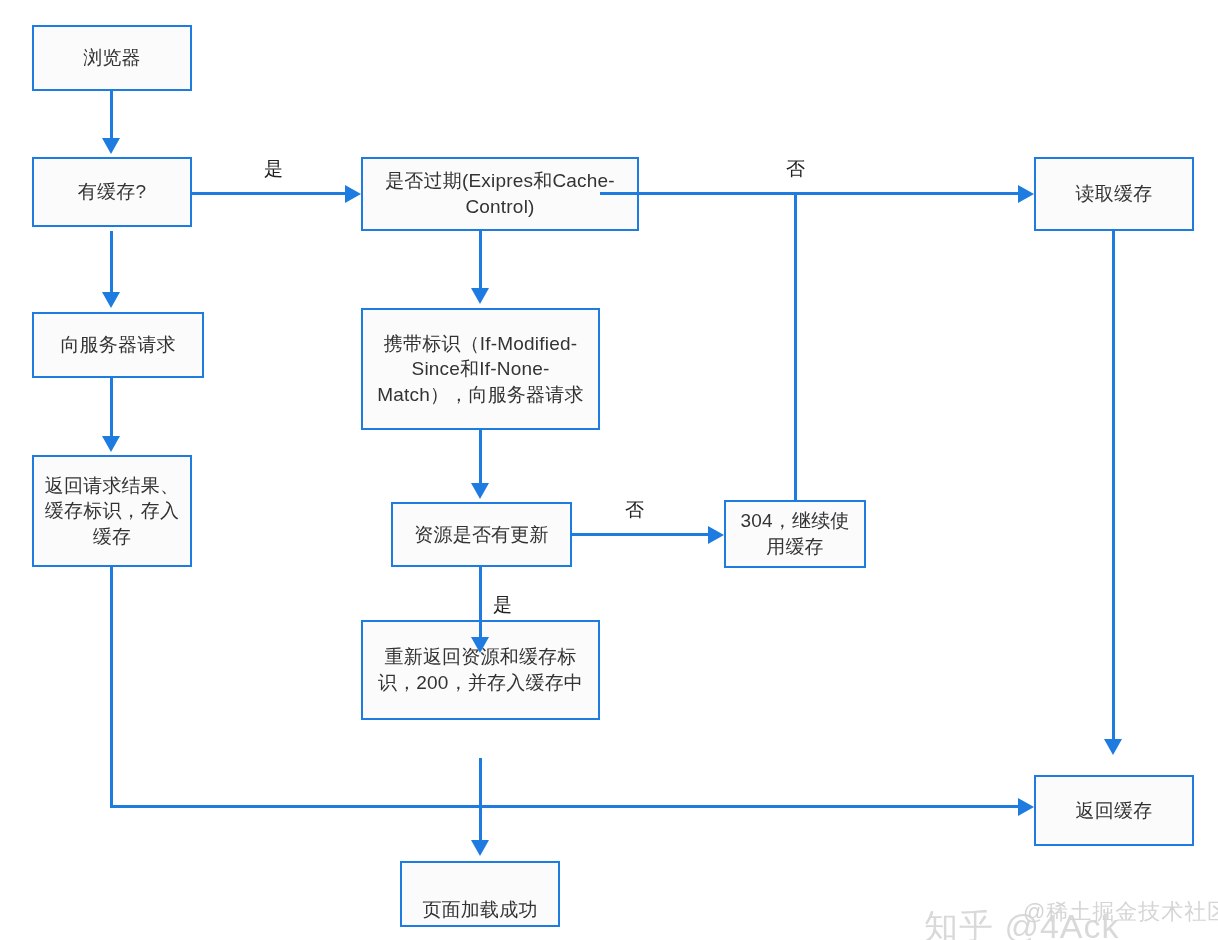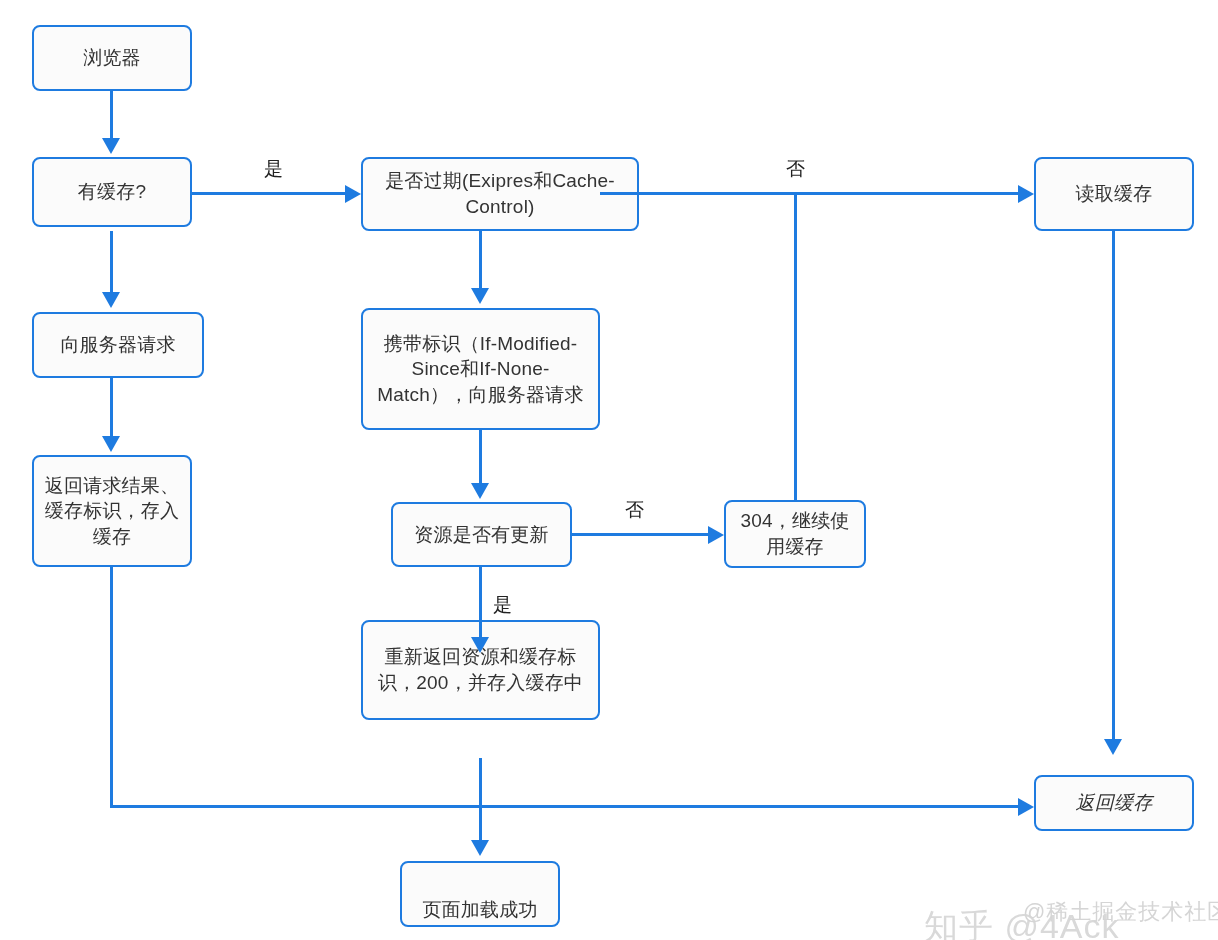--- a/index.html
+++ b/index.html
@@ -12,21 +12,21 @@
     width: 1218px;
     height: 940px;
     background: #ffffff;
     font-family: "Liberation Sans", "DejaVu Sans", sans-serif;
     overflow: hidden;
   }
   .node {
     position: absolute;
     box-sizing: border-box;
     border: 2px solid #1E7BE0;
-    border-radius: 8px;
+    border-radius: 0;
     background: #FBFBFB;
     color: #333333;
     display: flex;
     align-items: center;
     justify-content: center;
     text-align: center;
     font-size: 19px;
     line-height: 1.35;
     letter-spacing: 0.2px;
     padding: 2px 6px;
@@ -112,21 +112,21 @@
   </div>
 
   <div class="node" style="left:724px; top:500px; width:142px; height:68px;">
     <span>304，继续使用缓存</span>
   </div>
 
   <div class="node" style="left:361px; top:620px; width:239px; height:100px;">
     <span>重新返回资源和缓存标识，200，并存入缓存中</span>
   </div>
 
-  <div class="node" style="left:1034px; top:775px; width:160px; height:56px;font-style:italic;">
+  <div class="node" style="left:1034px; top:775px; width:160px; height:71px;">
     <span>返回缓存</span>
   </div>
 
   <div class="node" style="left:400px; top:861px; width:160px; height:66px;align-items:flex-end;">
     <span>页面加载成功</span>
   </div>
 
   <div class="edge v" style="left:110px; top:91px; height:50px;"></div>
   <div class="arrow down" style="left:102px; top:138px;"></div>
 

